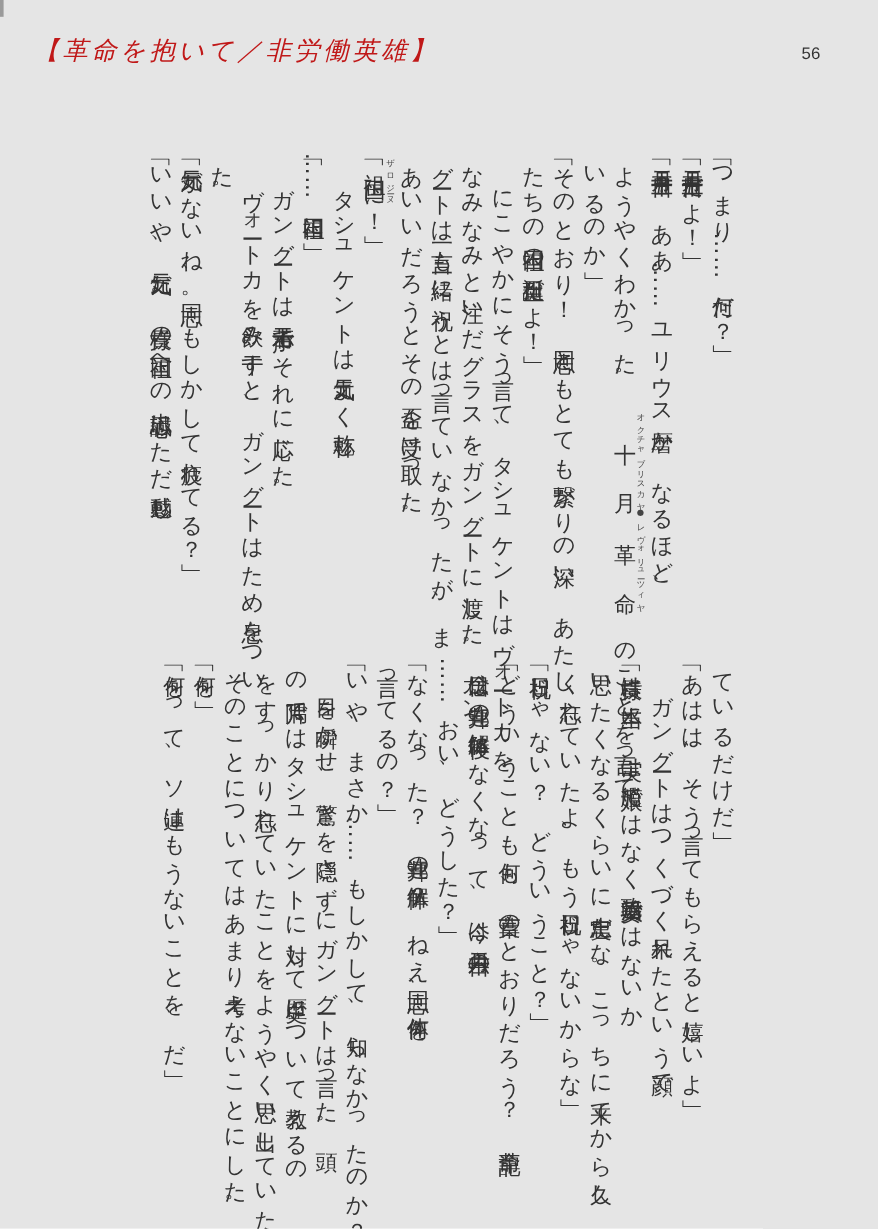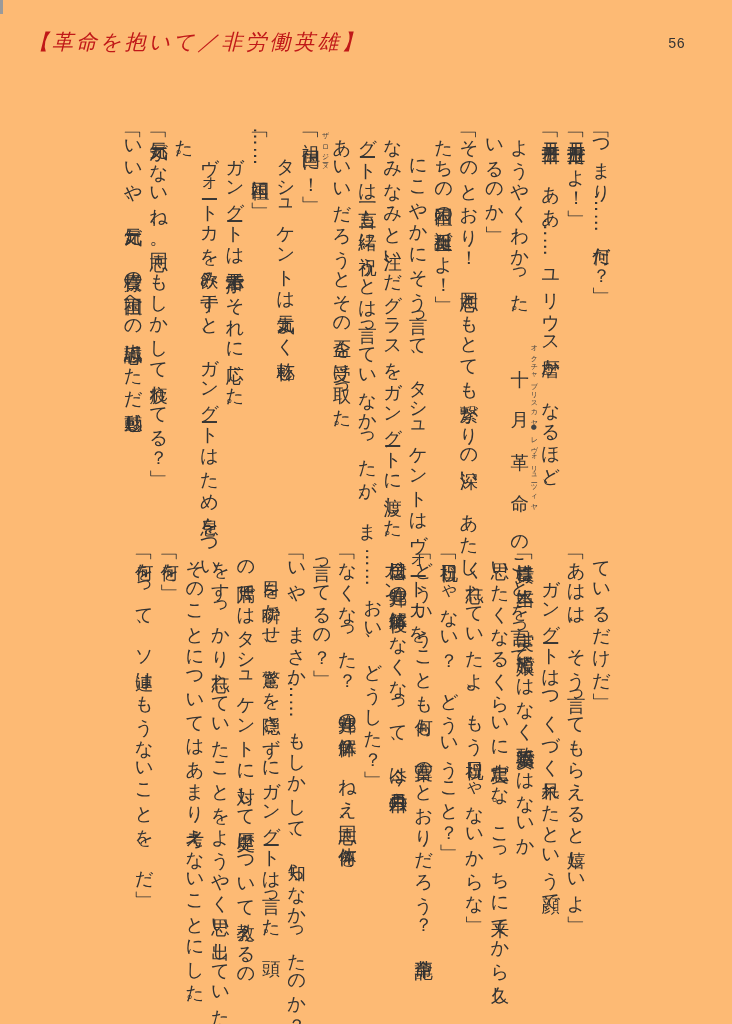--- a/index.html
+++ b/index.html
@@ -1,24 +1,24 @@
 <!DOCTYPE html>
 <html><head>
 <meta charset="utf-8">
 <style>
   html, body { margin: 0; padding: 0; background: #ffffff; }
   body { width: 732px; height: 1024px; position: relative; overflow: hidden;
          font-family: "DejaVu Serif", "Liberation Serif", serif; color: #2a2a2a; }
-  .page { position: absolute; left: 0; top: 0; width: 732px; height: 1024px; background: #fdba74; }
+  .page { position: absolute; left: 0; top: 0; width: 732px; height: 1024px; background: #e5e5e5; }
   .corner-mark { position: absolute; left: 0; top: 0; width: 3px; height: 14px; background: #9a9a9a; }
   .running-title { position: absolute; left: 28px; top: 28px; font-size: 21px; color: #c01818;
                    font-style: italic; letter-spacing: 3px; white-space: nowrap;
                    font-family: "DejaVu Sans", "Liberation Sans", sans-serif; }
   .page-number { position: absolute; left: 668px; top: 36px; font-size: 14px; color: #333;
-                 font-family: Liberation Mono, monospace; }
+                 font-family: Liberation Sans, sans-serif; }
   .block { position: absolute; writing-mode: vertical-rl; }
   .block-top { right: 118px; top: 126px; height: 396px; }
   .block-bottom { right: 118px; top: 548px; height: 396px; }
   .col { font-size: 18.4px; line-height: 25.4px; letter-spacing: 1.2px; white-space: nowrap;
          font-family: "DejaVu Sans", "Liberation Sans", sans-serif; color: #333; }
   ruby rt { font-size: 7px; color: #444; }
 </style>
 </head>
 <body>
 

